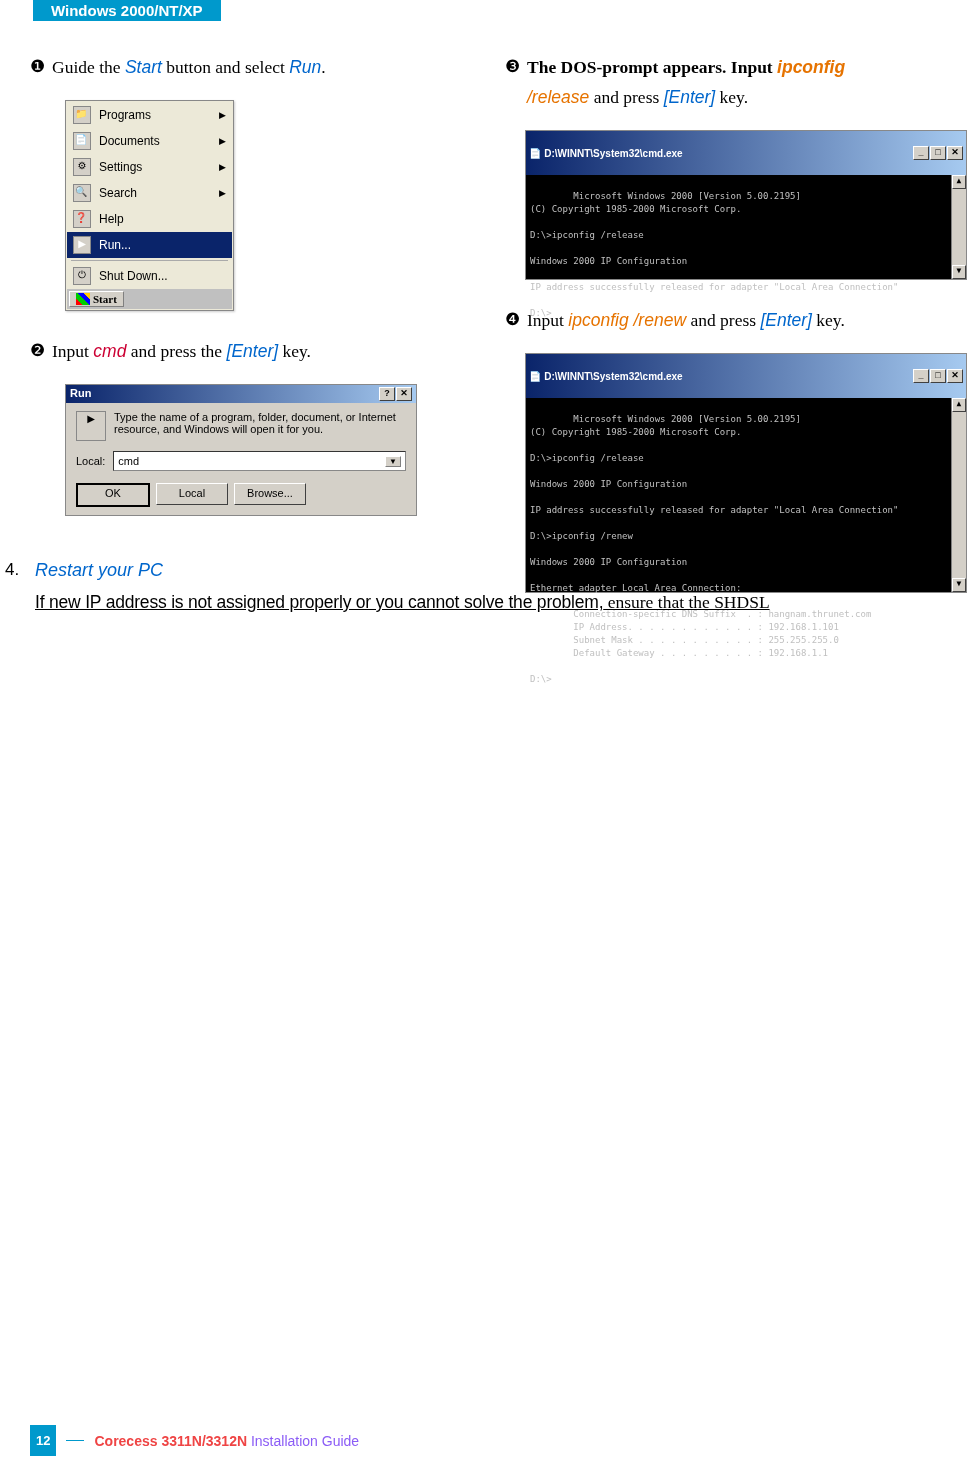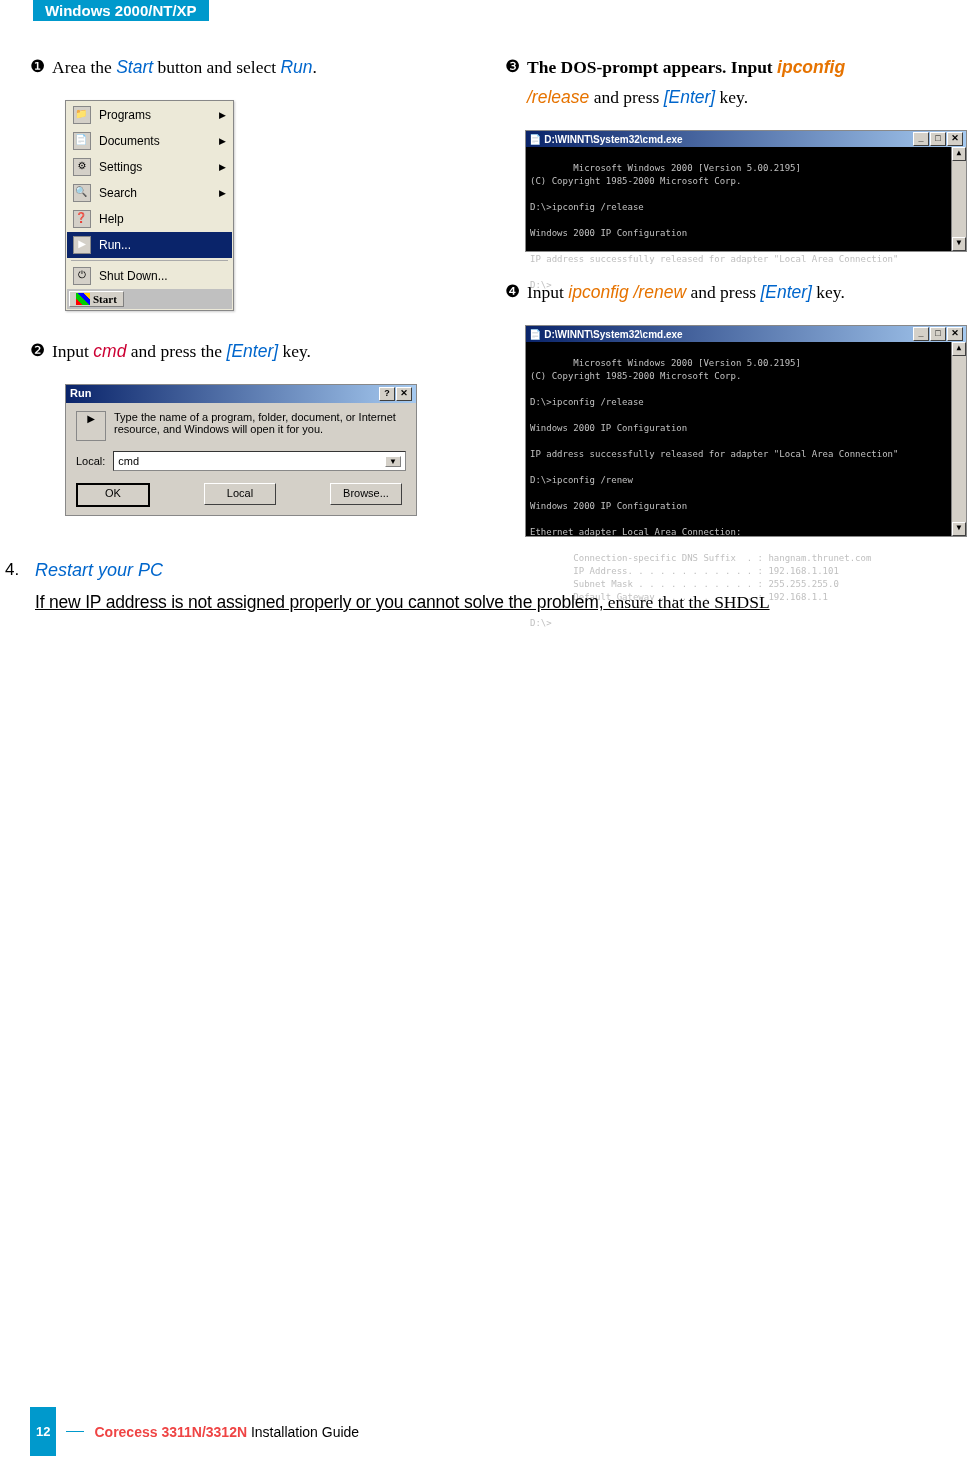--- a/index.html
+++ b/index.html
@@ -14,21 +14,21 @@
   }
   .tab-header {
     position: absolute;
     top: 0;
     left: 33px;
     background: #0099cc;
     color: #fff;
     font-family: Arial, sans-serif;
     font-weight: bold;
     font-size: 15px;
-    padding: 2px 12px;
+    padding: 2px 18px;
   }
   .content {
     position: absolute;
     top: 52px;
     left: 30px;
     right: 0;
     display: flex;
   }
   .col {
     width: 460px;
@@ -162,21 +162,21 @@
   }
   .rd-body { padding: 8px 10px; }
   .rd-desc { display:flex; gap:8px; margin-bottom:10px; }
   .rd-inputrow { display:flex; align-items:center; gap:8px; margin-bottom:12px;}
   .rd-input {
     flex:1; background:#fff; border:1px inset #888;
     height:18px; display:flex; align-items:center;
     padding:0 4px; justify-content:space-between;
   }
   .rd-dd { width:14px; text-align:center; background:#d4d0c8; border:1px solid #808080; border-top-color:#fff; border-left-color:#fff; font-size:8px;}
-  .rd-btns { display:flex; justify-content:space-between; padding-right:4px;}
+  .rd-btns { display:flex; justify-content:flex-start; gap:6px; padding-right:4px;}
   .rd-btn {
     width:70px; height:20px;
     background:#d4d0c8;
     border:1px solid #404040;
     border-top-color:#fff; border-left-color:#fff;
     font-size:11px; text-align:center; line-height:18px;
   }
   .rd-btn.default { border:2px solid #000; line-height:16px; }
   
   .cmdwin {
@@ -188,21 +188,21 @@
     background: #000;
     color: #c0c0c0;
     margin-bottom: 25px;
   }
   .cmd-title {
     background: linear-gradient(to right, #0a246a, #a6caf0);
     color: #fff;
     font-family: Tahoma, sans-serif;
     font-size: 10px;
     font-weight: bold;
-    padding: 1px 3px;
+    padding: 15px 3px;
     display: flex;
     justify-content: space-between;
     align-items: center;
   }
   .cmd-body {
     padding: 2px 4px;
     white-space: pre;
     line-height: 13px;
     position: relative;
   }
@@ -254,42 +254,42 @@
     display: flex;
     align-items: center;
     gap: 10px;
     font-family: Arial, sans-serif;
     font-size: 14px;
   }
   .page-box {
     background: #0099cc;
     color: #fff;
     font-weight: bold;
-    padding: 17px 6px;
+    padding: 8px 6px;
     font-size: 13px;
   }
   .footer-line {
     width: 18px; height:1px; background:#0099cc;
   }
   .footer-text .blue { color:#ef4444; font-weight:bold; }
-  .footer-text .red { color:#000000; }
+  .footer-text .red { color:#8b5cf6; }
 </style>
 </head>
 <body>
 
 <div class="tab-header">Windows 2000/NT/XP</div>
 
 <div class="content">
 
   <div class="col col-left">
 
     <div class="step-line">
       <div class="step-num">❶</div>
       <div class="step-text">
-        <span>Area the </span><span class="blue-italic">Start</span><span> button and select </span><span class="blue-italic">Run</span><span>.</span>
+        <span>Guide the </span><span class="blue-italic">Start</span><span> button and select </span><span class="blue-italic">Run</span><span>.</span>
       </div>
     </div>
 
     <div class="startmenu-outer">
       <div class="startmenu">
         <div class="sm-item">
           <span class="sm-icon">📁</span>
           <span>Programs</span>
           <span class="sm-arrow">▶</span>
         </div>

